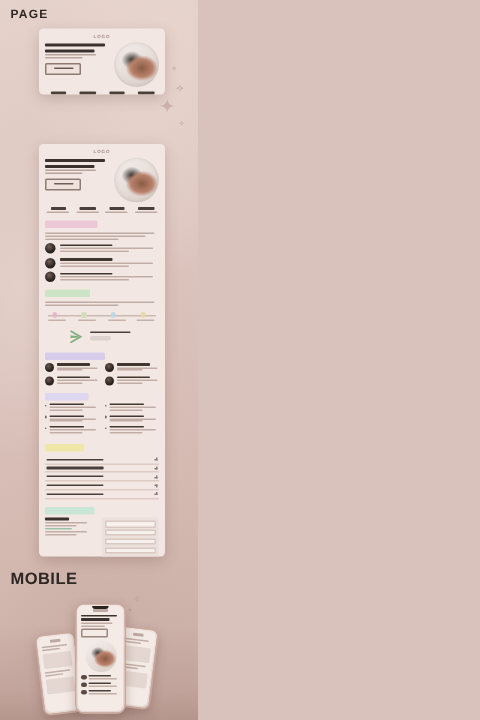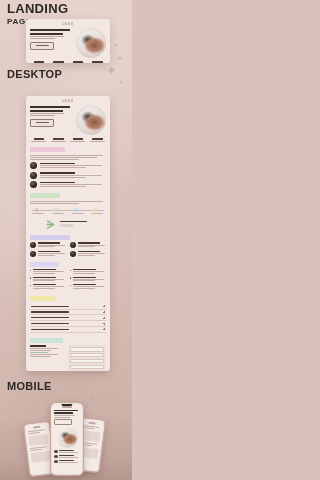--- a/index.html
+++ b/index.html
@@ -195,24 +195,22 @@
   }
 </style>
 </head>
 <body>
 
 <div id="board">
 
   <div class="floor"></div>
 
   <div class="sec-label" id="lbl-landing">
-    <span>LANDING</span>
     <span class="sub">PAGE</span>
   </div>
-  <div class="sec-label" id="lbl-desktop">DESKTOP</div>
   <div class="sec-label" id="lbl-mobile">MOBILE</div>
 
   <span class="spark" id="sp1">✧</span>
   <span class="spark" id="sp2">✦</span>
   <span class="spark" id="sp3">✧</span>
   <span class="spark" id="sp4">✧</span>
   <span class="spark" id="sp5">✧</span>
   <span class="spark" id="sp6">✧</span>
   <span class="spark" id="sp7">✦</span>
 

